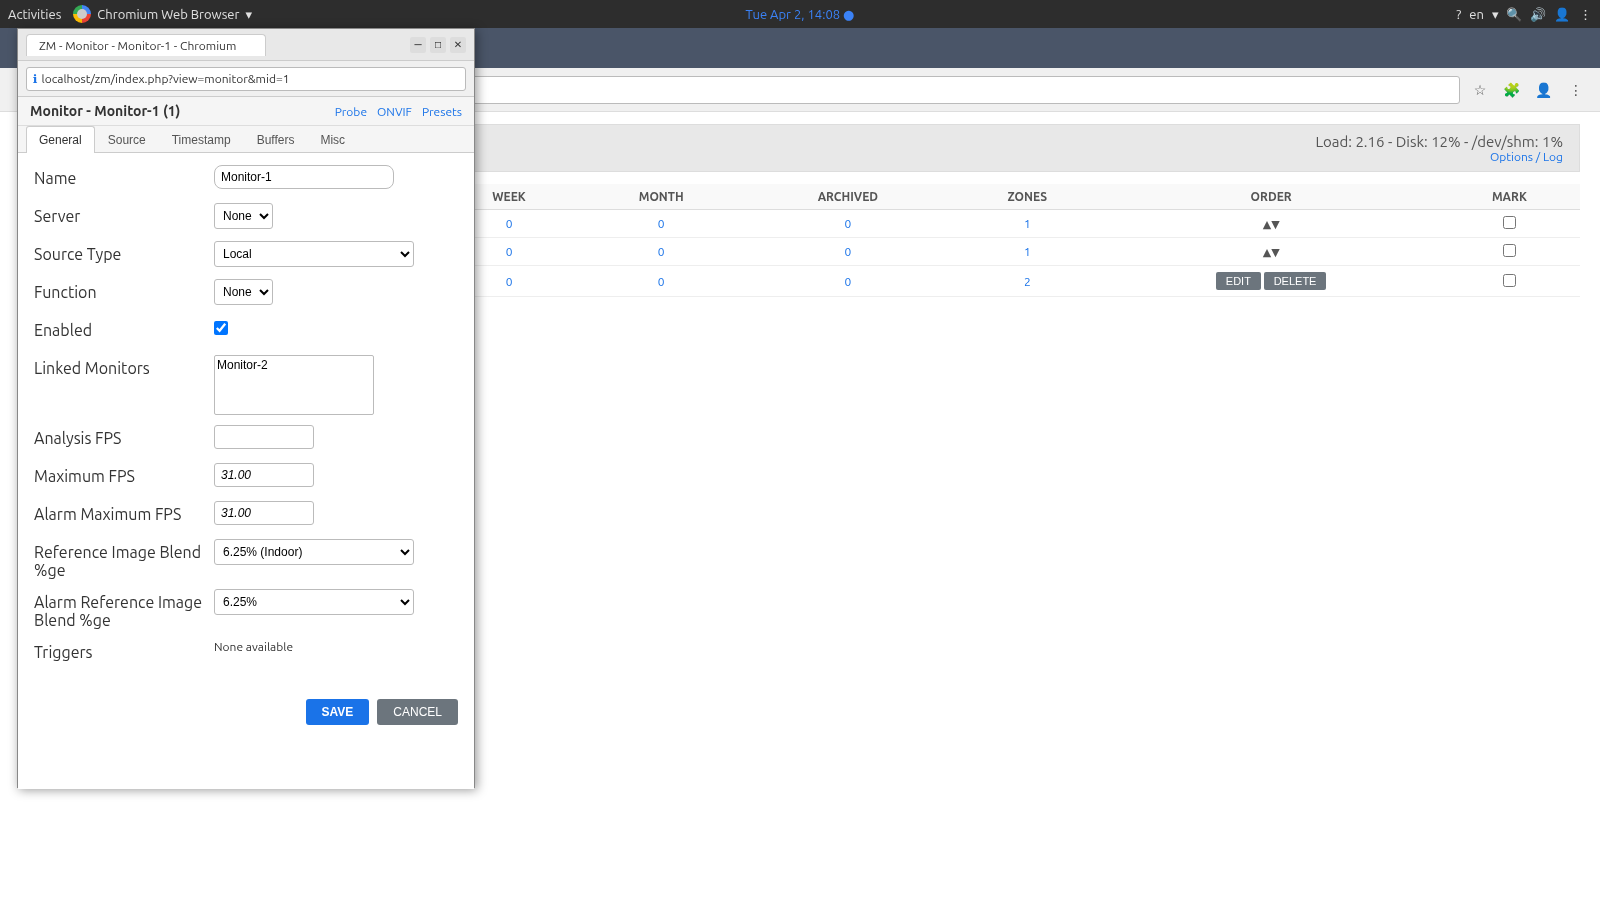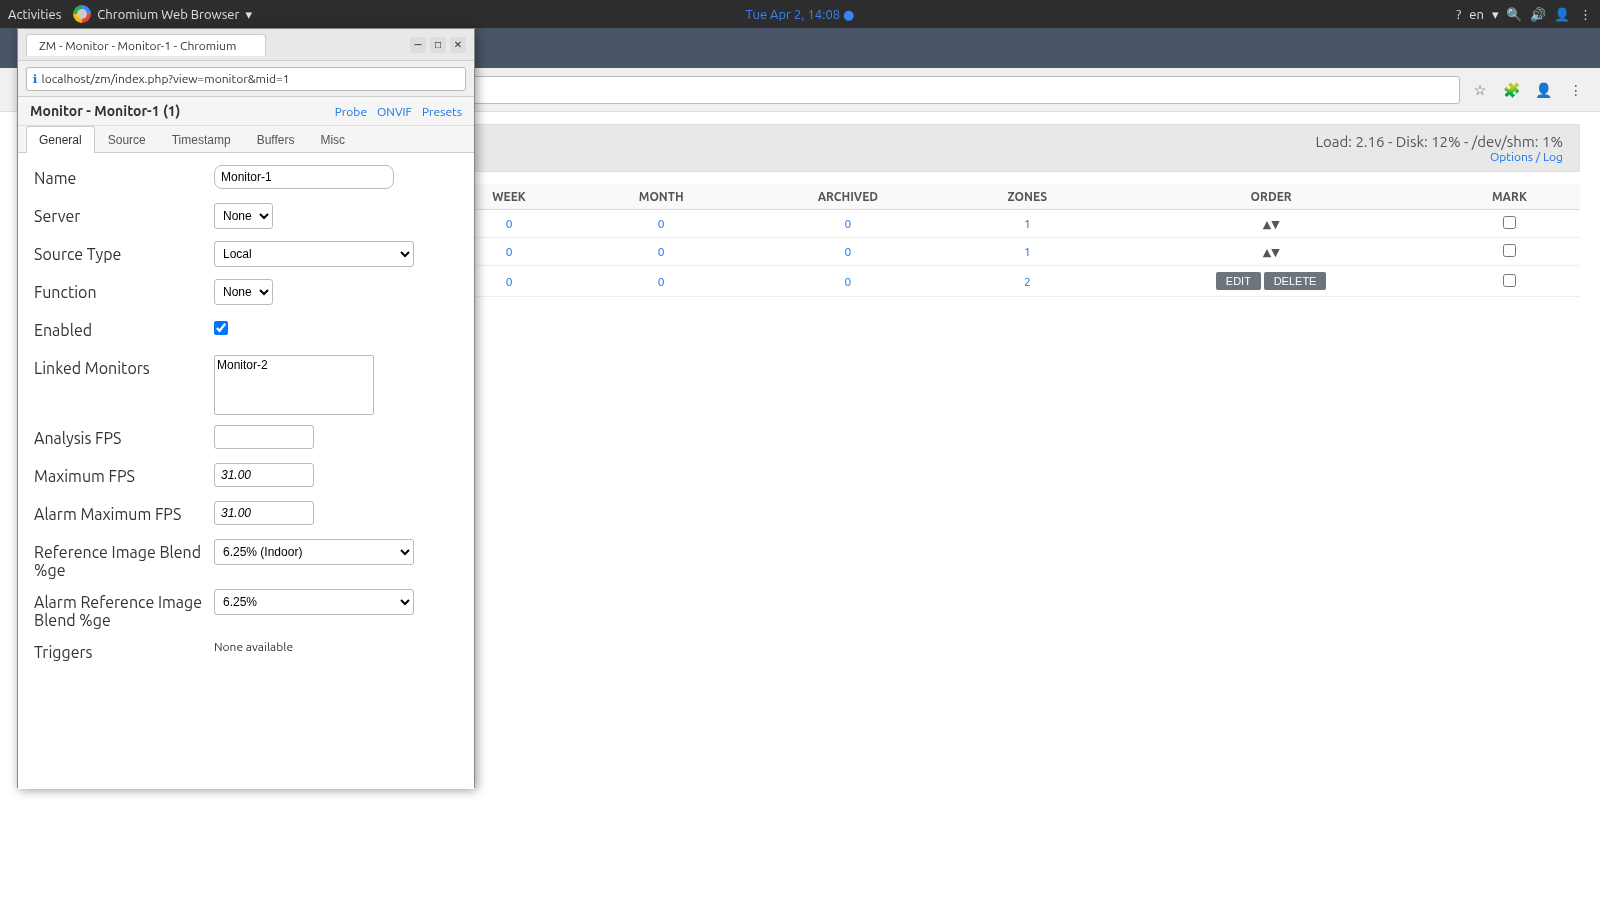--- a/index.html
+++ b/index.html
@@ -680,16 +680,20 @@
 
         <div class="form-row">
           <div class="form-label">Triggers</div>
           <div class="form-control">
             <span class="static-text">None available</span>
           </div>
         </div>
 
       </div>
 
+      <div class="form-actions">
+        <button class="btn-save">SAVE</button>
+        <button class="btn-cancel">CANCEL</button>
+      </div>
     </div>
   </div>
 
 </div>
 
 </body></html>

